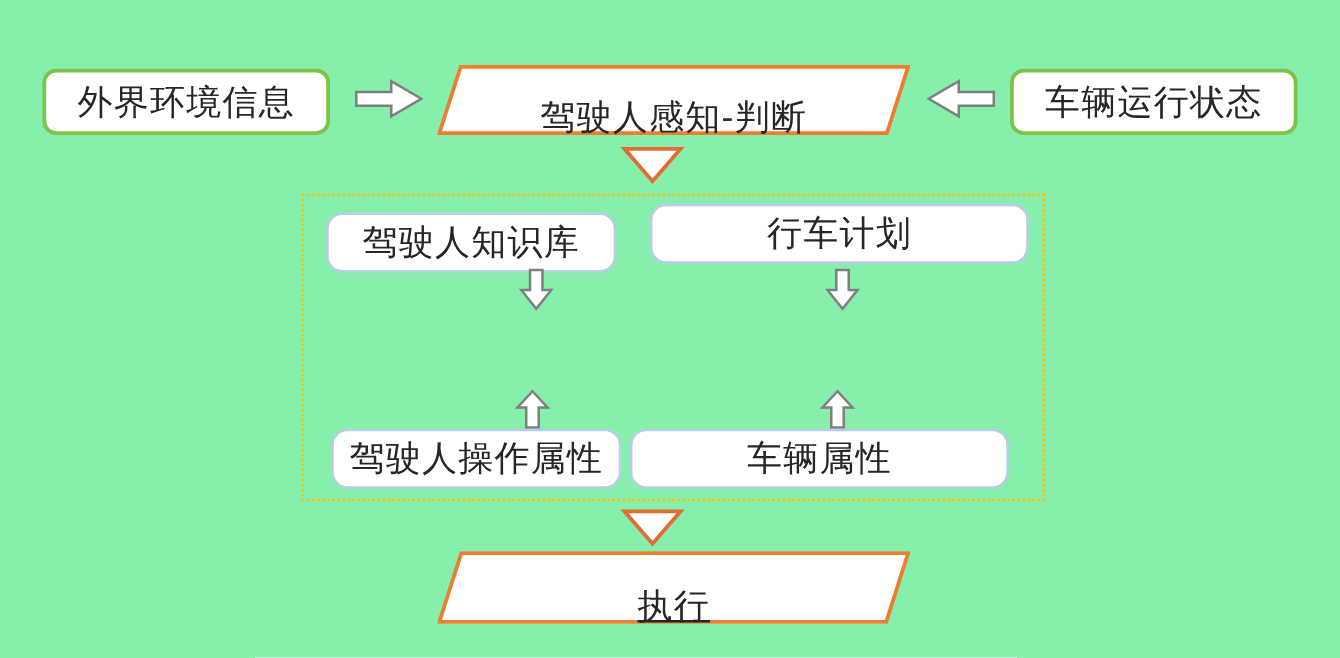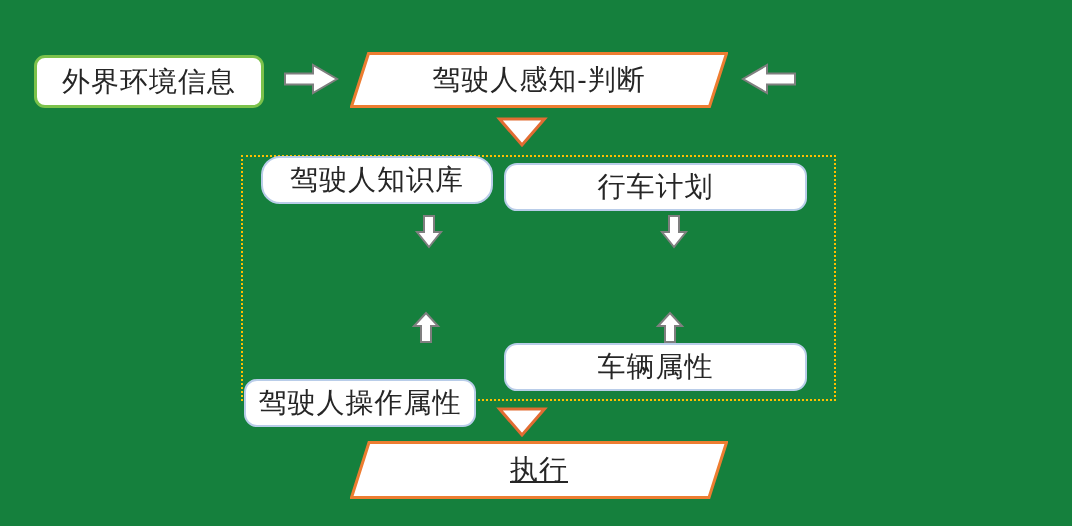--- a/index.html
+++ b/index.html
@@ -1,19 +1,19 @@
 <!DOCTYPE html>
 <html><head>
 <meta charset="utf-8">
 <style>
   html,body{margin:0;padding:0;background:#ffffff;}
   .stage{
     position:relative;
     width:1072px;height:526px;
-    background:#15803d;
+    background:#86efac;
     font-family:"DejaVu Serif","Liberation Serif",serif;
     color:#262626;
     overflow:hidden;
   }
   .node-label{
     font-size:28px;
     line-height:1;
     white-space:nowrap;
     position:relative;
     z-index:2;
@@ -24,21 +24,21 @@
     position:absolute;
     display:flex;align-items:center;justify-content:center;
     box-sizing:border-box;
     background:#ffffff;
   }
   .rbox.green{border:3px solid #7cc24b;border-radius:11px;}
   .rbox.blue{border:2.5px solid #b9cde9;border-radius:13px;}
   
   .para{
     position:absolute;
-    display:flex;align-items:center;justify-content:center;
+    display:flex;align-items:flex-end;justify-content:center;
   }
   .para svg{position:absolute;left:0;top:0;width:100%;height:100%;z-index:1;}
   .para polygon{fill:#ffffff;stroke:#ed7d31;stroke-width:3;stroke-linejoin:miter;}
   
   .dashed{
     position:absolute;
     border:2px dotted #ffc000;
     box-sizing:border-box;
     background:transparent;
   }
@@ -66,51 +66,54 @@
     <svg viewBox="0 0 378 56" preserveAspectRatio="none">
       <polygon points="18.5,1.5 376.5,1.5 359.5,54.5 1.5,54.5"></polygon>
     </svg>
     <span class="node-label">驾驶人感知-判断</span>
   </div>
 
   <svg class="blk" style="left:741px;top:62px;" width="56" height="34" viewBox="0 0 56 34">
     <polygon points="54,11.5 26,11.5 26,3 2,17 26,31 26,22.5 54,22.5"></polygon>
   </svg>
 
+  <div class="rbox green" style="left:808px;top:55px;width:230px;height:53px;">
+    <span class="node-label">车辆运行状态</span>
+  </div>
 
   <svg class="tri" style="left:497px;top:117px;" width="50" height="30" viewBox="0 0 50 30">
     <polygon points="2.5,2 47.5,2 25,28"></polygon>
   </svg>
 
   <div class="dashed" style="left:241px;top:155px;width:595px;height:246px;"></div>
 
-  <div class="rbox blue" style="left:261px;top:156px;width:232px;height:48px;border-radius:19px;">
+  <div class="rbox blue" style="left:261px;top:170px;width:232px;height:48px;">
     <span class="node-label">驾驶人知识库</span>
   </div>
 
-  <div class="rbox blue" style="left:504px;top:163px;width:303px;height:48px;">
+  <div class="rbox blue" style="left:520px;top:163px;width:303px;height:48px;">
     <span class="node-label">行车计划</span>
   </div>
 
   <svg class="blk" style="left:415px;top:214px;" width="28" height="35" viewBox="0 0 28 35">
     <polygon points="9,2 19,2 19,18 26,18 14,33 2,18 9,18"></polygon>
   </svg>
   <svg class="blk" style="left:660px;top:214px;" width="28" height="35" viewBox="0 0 28 35">
     <polygon points="9,2 19,2 19,18 26,18 14,33 2,18 9,18"></polygon>
   </svg>
 
 
   <svg class="blk" style="left:412px;top:311px;" width="28" height="33" viewBox="0 0 28 33">
     <polygon points="9,31 9,15 2,15 14,2 26,15 19,15 19,31"></polygon>
   </svg>
   <svg class="blk" style="left:656px;top:311px;" width="28" height="33" viewBox="0 0 28 33">
     <polygon points="9,31 9,15 2,15 14,2 26,15 19,15 19,31"></polygon>
   </svg>
 
-  <div class="rbox blue" style="left:244px;top:343px;width:232px;height:48px;margin-top:36px;">
+  <div class="rbox blue" style="left:265px;top:343px;width:232px;height:48px;">
     <span class="node-label">驾驶人操作属性</span>
   </div>
 
   <div class="rbox blue" style="left:504px;top:343px;width:303px;height:48px;text-align:right;">
     <span class="node-label">车辆属性</span>
   </div>
 
   <svg class="tri" style="left:497px;top:407px;" width="50" height="30" viewBox="0 0 50 30">
     <polygon points="2.5,2 47.5,2 25,28"></polygon>
   </svg>

